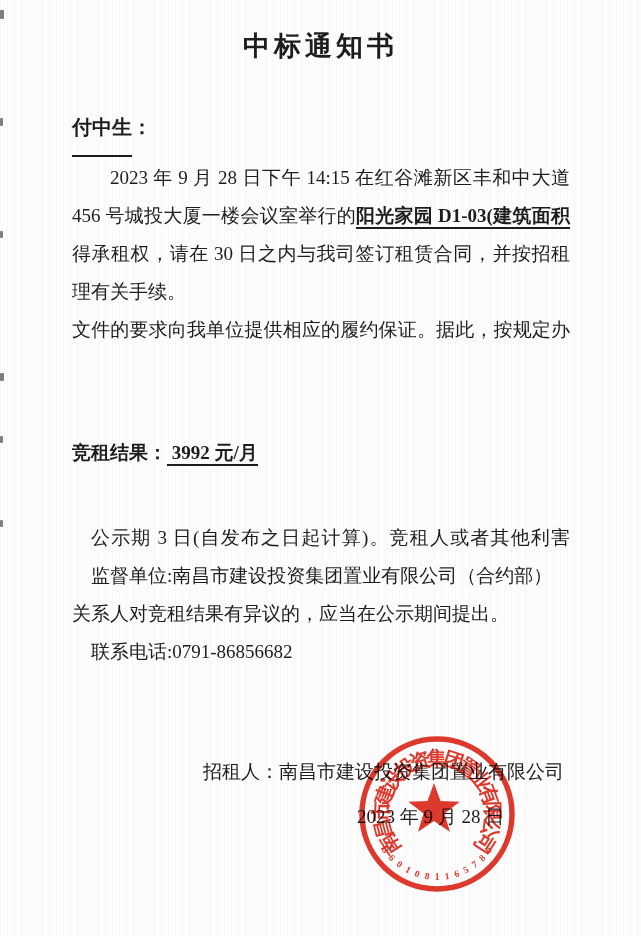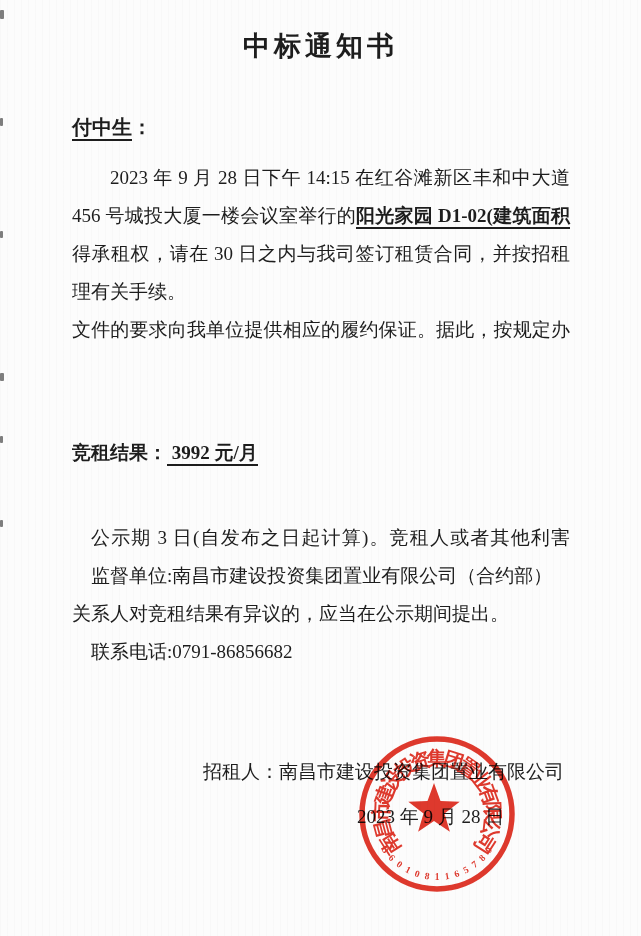--- a/index.html
+++ b/index.html
@@ -8,21 +8,21 @@
     position:relative;width:641px;height:936px;margin:0 auto;overflow:hidden;
     background:#fcfcfc;
     background-image:repeating-linear-gradient(90deg, rgba(0,0,0,0.015) 0 1px, rgba(0,0,0,0) 1px 7px);
     color:#1d1d1d;
   }
   .title{
     position:absolute;top:28px;left:0;width:100%;
     text-align:center;font-size:27px;font-weight:bold;letter-spacing:4px;
   }
   .addressee{position:absolute;top:114px;left:72px;font-size:20px;font-weight:bold;}
-  .addressee .name{border-bottom:2px solid currentColor;padding-bottom:1px;}
+  .addressee .name{border-bottom:2px solid currentColor;padding-bottom:17px;}
   .para{position:absolute;left:72px;width:498px;font-size:19px;}
   .p1{top:159px;}
   .p2{top:519px;}
   .line{line-height:38px;white-space:nowrap;}
   .line.justify{text-align:justify;text-align-last:justify;white-space:normal;}
   .line.indent2{text-indent:2em;}
   .line.indent1{text-indent:1em;}
   .bu{font-weight:bold;border-bottom:2px solid currentColor;padding-bottom:1px;}
   .b{font-weight:bold;}
   .u{border-bottom:2px solid currentColor;padding-bottom:1px;}
@@ -42,21 +42,21 @@
 <div class="page" style="color: rgb(29, 29, 29);">
 
   <div class="title">中标通知书</div>
 
   <div class="addressee">
     <span class="name">付中生</span><span>：</span>
   </div>
 
   <div class="para p1">
       <div class="line justify indent2"><span>2023 年 9 月 28 日下午 14:15 在红谷滩新区丰和中大道</span></div>
-      <div class="line justify"><span>456 号城投大厦一楼会议室举行的</span><span class="bu">阳光家园 D1-02(建筑面积</span></div>
+      <div class="line justify"><span>456 号城投大厦一楼会议室举行的</span><span class="bu">阳光家园 D1-03(建筑面积</span></div>
       <div class="line justify"><span>得承租权，请在 30 日之内与我司签订租赁合同，并按招租</span></div>
       <div class="line"><span>理有关手续。</span></div>
       <div class="line justify"><span>文件的要求向我单位提供相应的履约保证。据此，按规定办</span></div>
     </div>
 
   <div class="result">
     <span class="b">竞租结果：</span><span class="b u">  3992 元/月  </span>
   </div>
 
   <div class="para p2">

